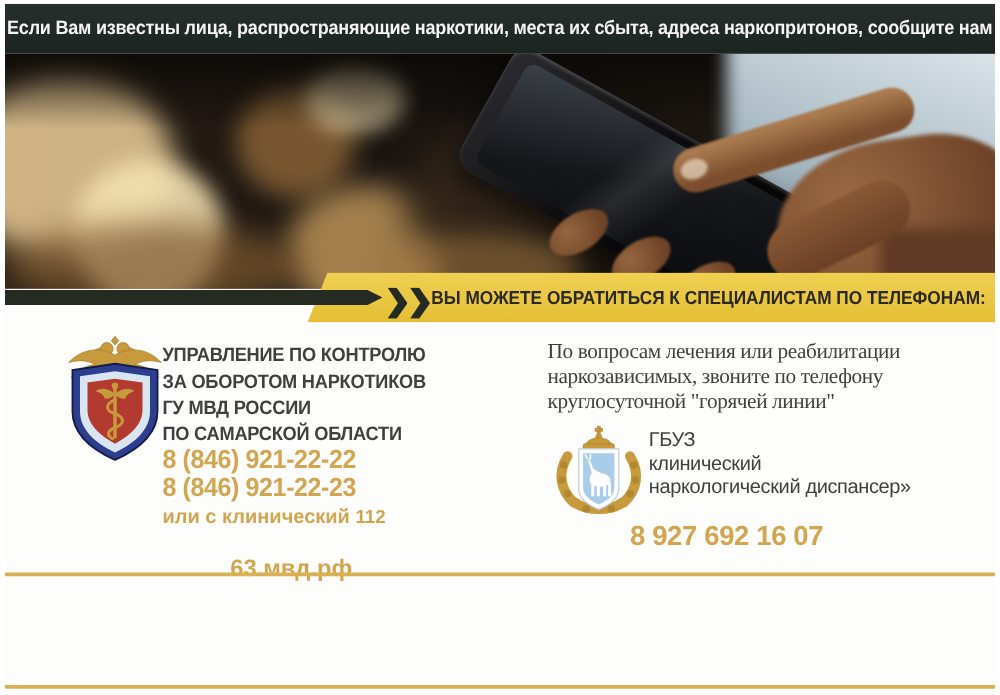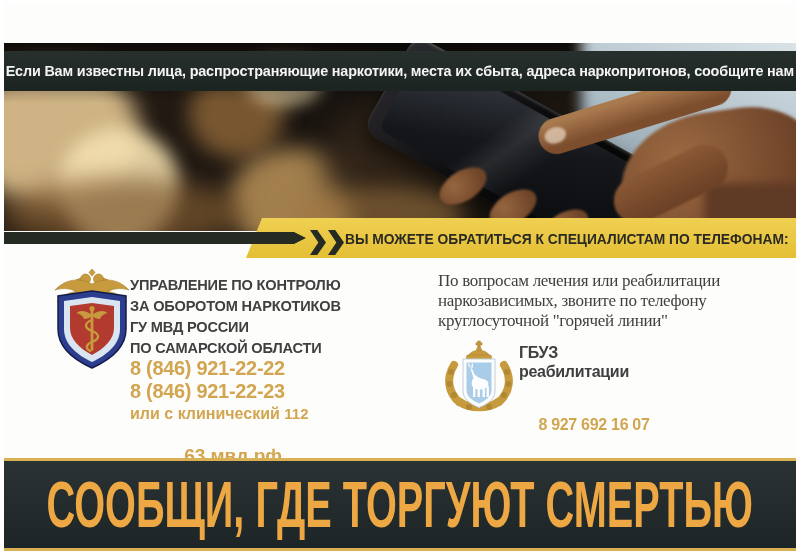--- a/index.html
+++ b/index.html
@@ -1,21 +1,21 @@
 <!DOCTYPE html>
 <html><head>
 <meta charset="utf-8">
 <style>
   * { margin:0; padding:0; box-sizing:border-box; }
   html,body { width:800px; height:556px; background:#fff; font-family:"Liberation Sans", sans-serif; }
   .flyer { position:absolute; left:4px; top:3px; width:792px; height:549px; background:#fdfdfb; overflow:hidden; }
 
   
   .top-bar { position:absolute; left:0; top:0; width:792px; height:40px;
-    background:linear-gradient(#28302e,#1c2422); display:flex; align-items:center; justify-content:center; z-index:4;margin-top:48px; }
+    background:linear-gradient(#28302e,#1c2422); display:flex; align-items:center; justify-content:center; z-index:4; }
   .top-bar span { color:#f4f4f2; font-size:15.5px; font-weight:bold; white-space:nowrap;
     transform:scaleX(.93); transform-origin:center; letter-spacing:-0.2px; }
 
   
   .photo { position:absolute; left:0; top:40px; width:792px; height:188px; overflow:hidden; z-index:1;
     background:linear-gradient(100deg,#2a1f15 0%,#171310 45%,#221a10 100%); }
   .blob { position:absolute; border-radius:50%; }
   .b1 { left:-35px; top:15px; width:170px; height:150px; background:rgba(236,206,152,.85); filter:blur(11px); }
   .b2 { left:55px; top:85px; width:120px; height:115px; background:rgba(244,224,175,.9); filter:blur(9px); }
   .b3 { left:185px; top:25px; width:95px; height:90px; background:rgba(142,102,56,.8); filter:blur(10px); }
@@ -73,23 +73,23 @@
   .p1 { top:353px; } .p2 { top:376px; }
   .mobile-line { position:absolute; left:126px; top:402px; font-weight:bold; white-space:nowrap; }
   .mobile-line .pre { font-size:16px; } .mobile-line .num { font-size:15px; }
   .site-label { position:absolute; left:126px; top:424px; font-size:15px; font-weight:bold; white-space:nowrap; }
   .site-url { position:absolute; left:126px; top:442px; width:206px; text-align:center; font-size:19px; font-weight:bold; }
 
   
   .intro { position:absolute; left:434px; top:268px; width:352px; color:#3f3f3f; font-size:17px;
     font-weight:500; line-height:20px; letter-spacing:-0.3px;font-family:Liberation Serif, serif; }
   .samara-emblem { position:absolute; left:438px; top:337px; z-index:3; }
-  .gbuz-block { position:absolute; left:515px; top:341px; color:#3f3f3f; font-size:16px; font-weight:700;
+  .gbuz-block { position:absolute; left:515px; top:341px; color:#3f3f3f; font-size:16px; font-weight:400;
     line-height:18.5px; letter-spacing:-0.3px; white-space:nowrap; }
-  .hotline { position:absolute; left:500px; top:413px; width:180px; text-align:center; font-size:16px;
+  .hotline { position:absolute; left:500px; top:413px; width:180px; text-align:left; font-size:22px;
     font-weight:bold; letter-spacing:-0.3px; white-space:nowrap; }
 
   
   .gold-line { position:absolute; left:0; width:792px; height:3px; background:#d9b054; z-index:4; }
   .gl-top { top:455px; } .gl-bottom { top:545px; }
   .footer-banner { position:absolute; left:0; top:458px; width:792px; height:87px;
     background:linear-gradient(#2a3234,#1d2526); display:flex; align-items:center; justify-content:center; z-index:3; }
   .footer-banner span { color:#eea843; font-size:64px; font-weight:bold; white-space:nowrap;
     transform:scaleX(.62); transform-origin:center; letter-spacing:0; }
 </style>
@@ -205,23 +205,21 @@
         <rect x="35.5" y="47" width="2.4" height="10"></rect>
       <rect x="40.5" y="47" width="2.4" height="10"></rect>
         <rect x="44.5" y="46" width="2.4" height="11"></rect>
       <path d="M33 46 C29.5 44.5 29 40.5 31.5 38.5 L29.5 31.5 L28 27 L30.5 29.5 L32.5 34.5 C35 36.5 37 37.5 39 38.5 Z"></path>
       <path d="M28 27 l-1.8 -3.5 M30 28 l0.5 -4.5" stroke="#fdfdfd" stroke-width="1.3" fill="none"></path>
     </g>
   </svg>
 
   <div class="gbuz-block">
     <div>ГБУЗ</div>
-    <div>реабилитации</div>
+    <div>клинический</div>
+    <div>наркологический диспансер»</div>
   </div>
   <div class="hotline gold">8 927 692 16 07</div>
 
   <div class="gold-line gl-top"></div>
-  <div class="footer-banner">
-    <span>СООБЩИ, ГДЕ ТОРГУЮТ СМЕРТЬЮ</span>
-  </div>
   <div class="gold-line gl-bottom"></div>
 
 </div>
 
 </body></html>

